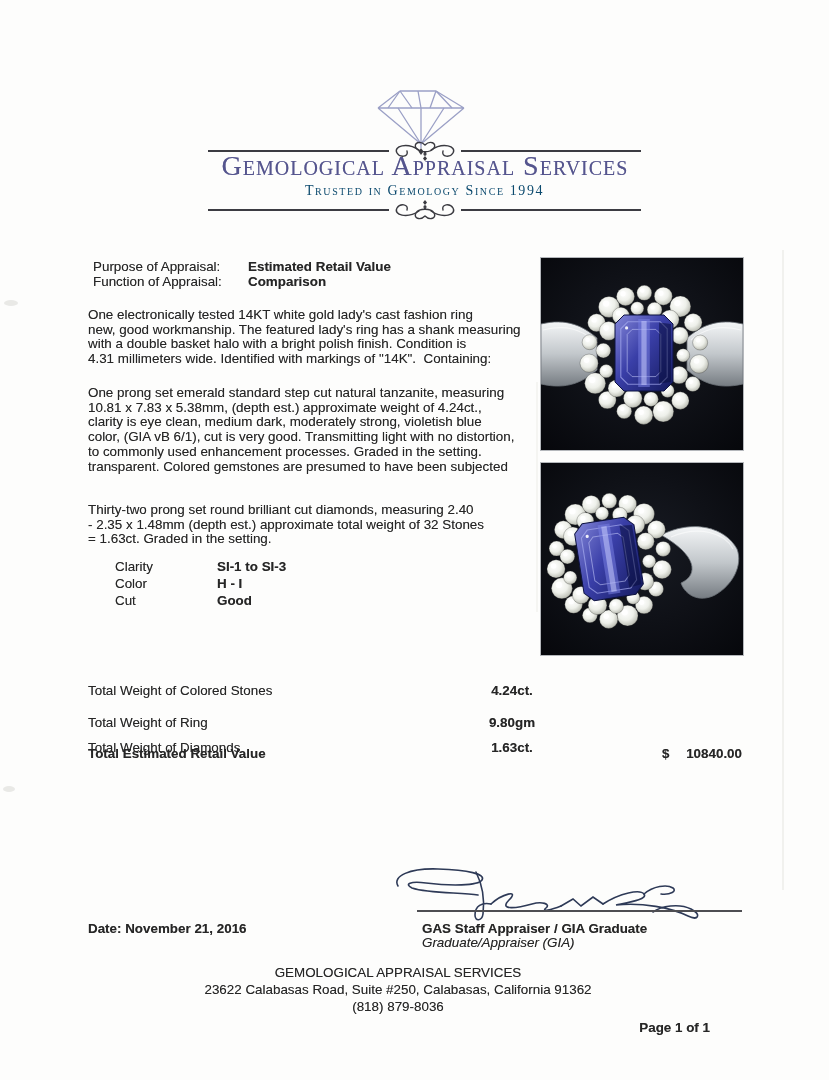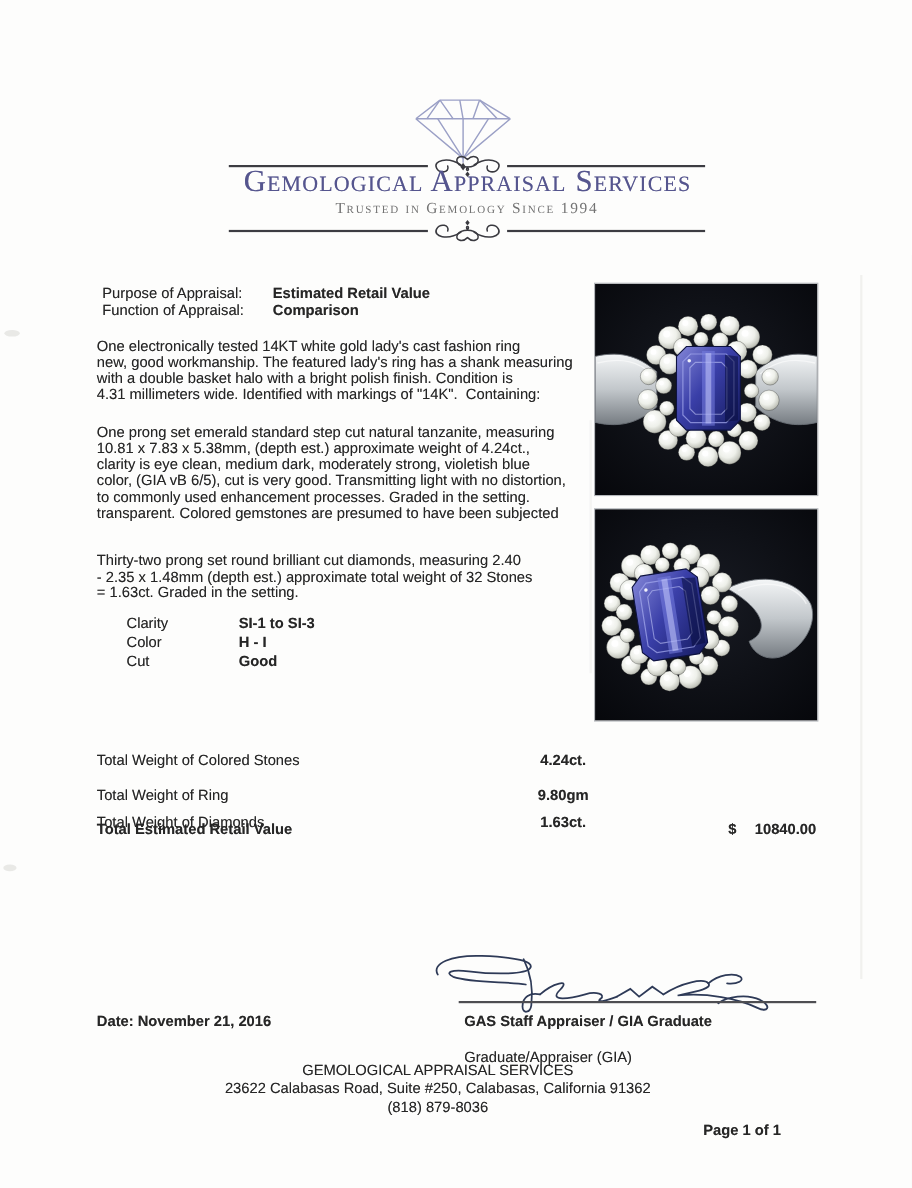--- a/index.html
+++ b/index.html
@@ -1,28 +1,28 @@
 <!DOCTYPE html>
 <html><head>
 <meta charset="utf-8">
 <style>
   html,body{margin:0;padding:0;background:#e9e9e9;}
   .page{position:relative;width:829px;height:1080px;margin:0 auto;background:#fdfdfc;
         font-family:"Liberation Sans",sans-serif;color:#262626;overflow:hidden;}
   .abs{position:absolute;}
   .doc{font-size:13.4px;line-height:14.7px;text-shadow:0 0 .5px rgba(40,40,40,.45);}
   .b{font-weight:bold;}
-  .i{margin-top:18px;}
+  .i{font-style:italic;}
   .pre{white-space:pre-wrap;}
   .center{text-align:center;}
   
   .logo-title{font-family:"Liberation Serif",serif;font-variant:small-caps;
               font-size:28px;letter-spacing:1px;color:#55558e;text-shadow:0 0 .6px rgba(85,85,142,.5);}
   .logo-tag{font-family:"Liberation Serif",serif;font-variant:small-caps;
-            font-size:14px;letter-spacing:1.6px;color:#737373;}
+            font-size:14px;letter-spacing:1.6px;color:#0c4a6e;}
   .divider{display:flex;align-items:center;}
   .divider .rule{flex:1;height:2px;background:#3c3c42;}
   
   .photo{outline:1px solid #b4b7bb;background:#0a0c10;}
   
   .lblcol{display:inline-block;width:102px;}
   .metalbl{display:inline-block;width:155px;}
   .totrow{width:560px;}
   .totval{position:absolute;left:374px;top:0;width:100px;text-align:center;font-weight:bold;}
   
@@ -87,21 +87,21 @@
     <div class="pre">One electronically tested 14KT white gold lady's cast fashion ring</div>
     <div class="pre">new, good workmanship. The featured lady's ring has a shank measuring</div>
     <div class="pre">with a double basket halo with a bright polish finish. Condition is</div>
     <div class="pre">4.31 millimeters wide. Identified with markings of "14K".  Containing:</div>
   </div>
 
   <div class="abs doc" style="left:88px;top:386px;">
     <div class="pre">One prong set emerald standard step cut natural tanzanite, measuring</div>
     <div class="pre">10.81 x 7.83 x 5.38mm, (depth est.) approximate weight of 4.24ct.,</div>
     <div class="pre">clarity is eye clean, medium dark, moderately strong, violetish blue</div>
-    <div class="pre">color, (GIA vB 6/5), cut is very good. Transmitting light with no distortion,</div>
+    <div class="pre">color, (GIA vB 6/1), cut is very good. Transmitting light with no distortion,</div>
     <div class="pre">to commonly used enhancement processes. Graded in the setting.</div>
     <div class="pre">transparent. Colored gemstones are presumed to have been subjected</div>
   </div>
 
   <div class="abs doc" style="left:88px;top:503px;">
     <div class="pre">Thirty-two prong set round brilliant cut diamonds, measuring 2.40</div>
     <div class="pre">- 2.35 x 1.48mm (depth est.) approximate total weight of 32 Stones</div>
     <div class="pre">= 1.63ct. Graded in the setting.</div>
   </div>
 

